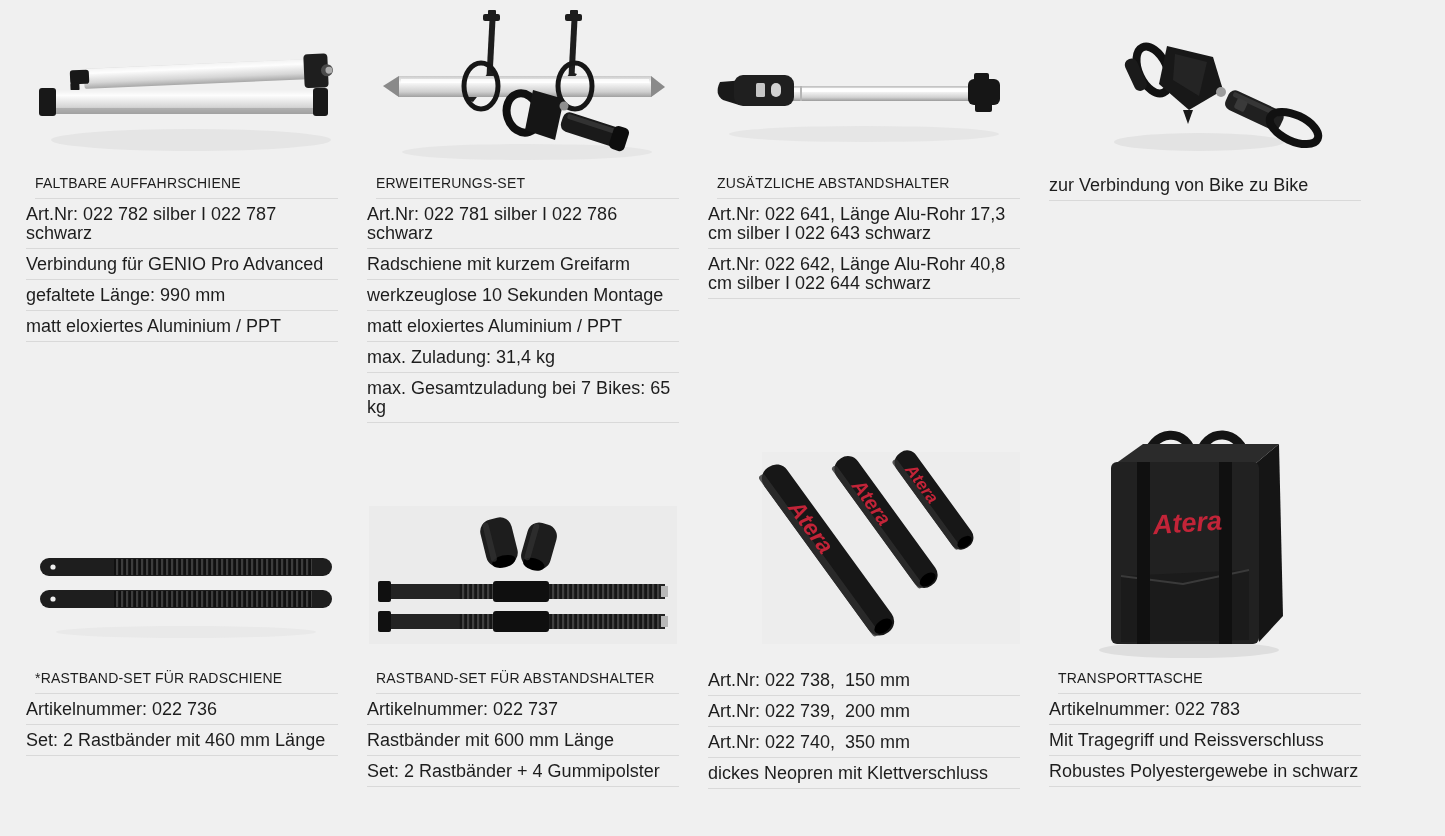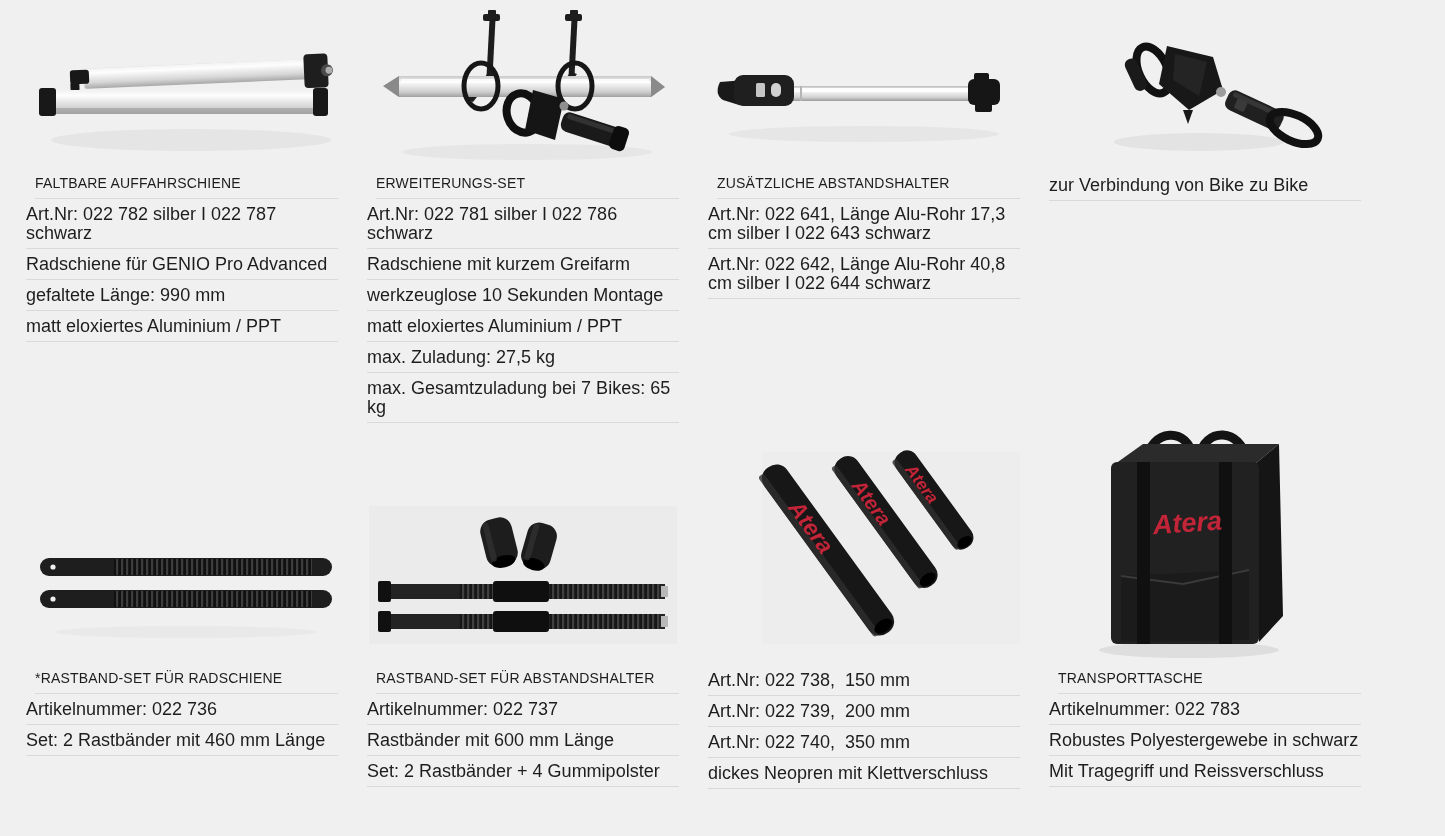--- a/index.html
+++ b/index.html
@@ -76,21 +76,21 @@
         </g>
         <rect x="16" y="90" width="286" height="24" rx="3" fill="url(#met1)"></rect>
         <rect x="16" y="90" width="286" height="6" fill="#ffffff" opacity="0.7"></rect>
         <rect x="16" y="108" width="286" height="6" fill="#9d9d9d" opacity="0.6"></rect>
         <rect x="13" y="88" width="17" height="28" rx="3" fill="#181818"></rect>
         <rect x="287" y="88" width="15" height="28" rx="3" fill="#181818"></rect>
       </svg>
     </div>
     <div class="title">FALTBARE AUFFAHRSCHIENE</div>
     <div class="spec">Art.Nr: 022 782 silber I 022 787 schwarz</div>
-    <div class="spec">Radschiene für GENIO Pro Advanced</div>
+    <div class="spec">Verbindung für GENIO Pro Advanced</div>
     <div class="spec">gefaltete Länge: 990 mm</div>
     <div class="spec">matt eloxiertes Aluminium / PPT</div>
   </div>
 
   <div class="card">
     <div class="photo">
       <svg viewBox="0 0 312 170">
         <defs>
           <linearGradient id="met2" x1="0" y1="0" x2="0" y2="1">
             <stop offset="0" stop-color="#c9c9c9"></stop>
@@ -130,21 +130,21 @@
           <rect x="4" y="-8" width="52" height="5" rx="2" fill="#3d3d3d" opacity="0.7"></rect>
           <rect x="52" y="-12" width="16" height="24" rx="5" fill="#0d0d0d"></rect>
         </g>
       </svg>
     </div>
     <div class="title">ERWEITERUNGS-SET</div>
     <div class="spec">Art.Nr: 022 781 silber I 022 786 schwarz</div>
     <div class="spec">Radschiene mit kurzem Greifarm</div>
     <div class="spec">werkzeuglose 10 Sekunden Montage</div>
     <div class="spec">matt eloxiertes Aluminium / PPT</div>
-    <div class="spec">max. Zuladung: 27,5 kg</div>
+    <div class="spec">max. Zuladung: 31,4 kg</div>
     <div class="spec">max. Gesamtzuladung bei 7 Bikes: 65 kg</div>
   </div>
 
   <div class="card">
     <div class="photo">
       <svg viewBox="0 0 312 170">
         <defs>
           <linearGradient id="met3" x1="0" y1="0" x2="0" y2="1">
             <stop offset="0" stop-color="#bdbdbd"></stop>
               <stop offset="0.3" stop-color="#fcfcfc"></stop>
@@ -325,16 +325,16 @@
         <polyline points="72,176 134,184 200,170" fill="none" stroke="#3a3a3a" stroke-width="2"></polyline>
 
         <rect x="88" y="62" width="13" height="182" fill="#101010"></rect>
         <rect x="170" y="62" width="13" height="182" fill="#101010"></rect>
 
         <text x="104" y="132" transform="rotate(-4 136 126)" font-size="27" font-weight="bold" font-style="italic" fill="#c22438">Atera</text>
       </svg>
     </div>
     <div class="title">TRANSPORTTASCHE</div>
     <div class="spec">Artikelnummer: 022 783</div>
+    <div class="spec">Mit Tragegriff und Reissverschluss</div>
     <div class="spec">Robustes Polyestergewebe in schwarz</div>
-    <div class="spec">Mit Tragegriff und Reissverschluss</div>
   </div>
 </div>
 
 </body></html>

